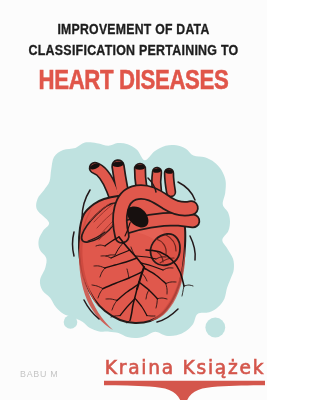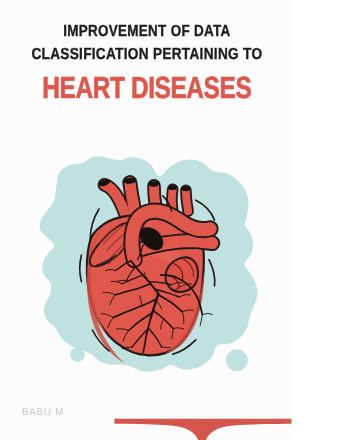--- a/index.html
+++ b/index.html
@@ -134,16 +134,17 @@
         <path d="M148 178 C152 182 155 187 156 192"></path>
       </g>
     </g>
   </svg>
 
   <div class="ttl" id="l1">IMPROVEMENT OF DATA</div>
   <div class="ttl" id="l2">CLASSIFICATION PERTAINING TO</div>
   <div class="ttl" id="l3">HEART DISEASES</div>
 
   <div id="author">BABU M</div>
+  <div id="logoname">Kraina Książek</div>
   <svg class="art" viewBox="0 0 267 400">
     <path d="M104 380.7 H265 V385.2 C250 385.3 232 385.6 218 386.4 C202 387.3 191.5 390.2 187.2 400 H180.2 C175.9 390.2 165.4 387.3 149.4 386.4 C135.4 385.6 119 385.3 104 385.2 Z" fill="#d4564c"></path>
   </svg>
 </div>
 
 </body></html>

